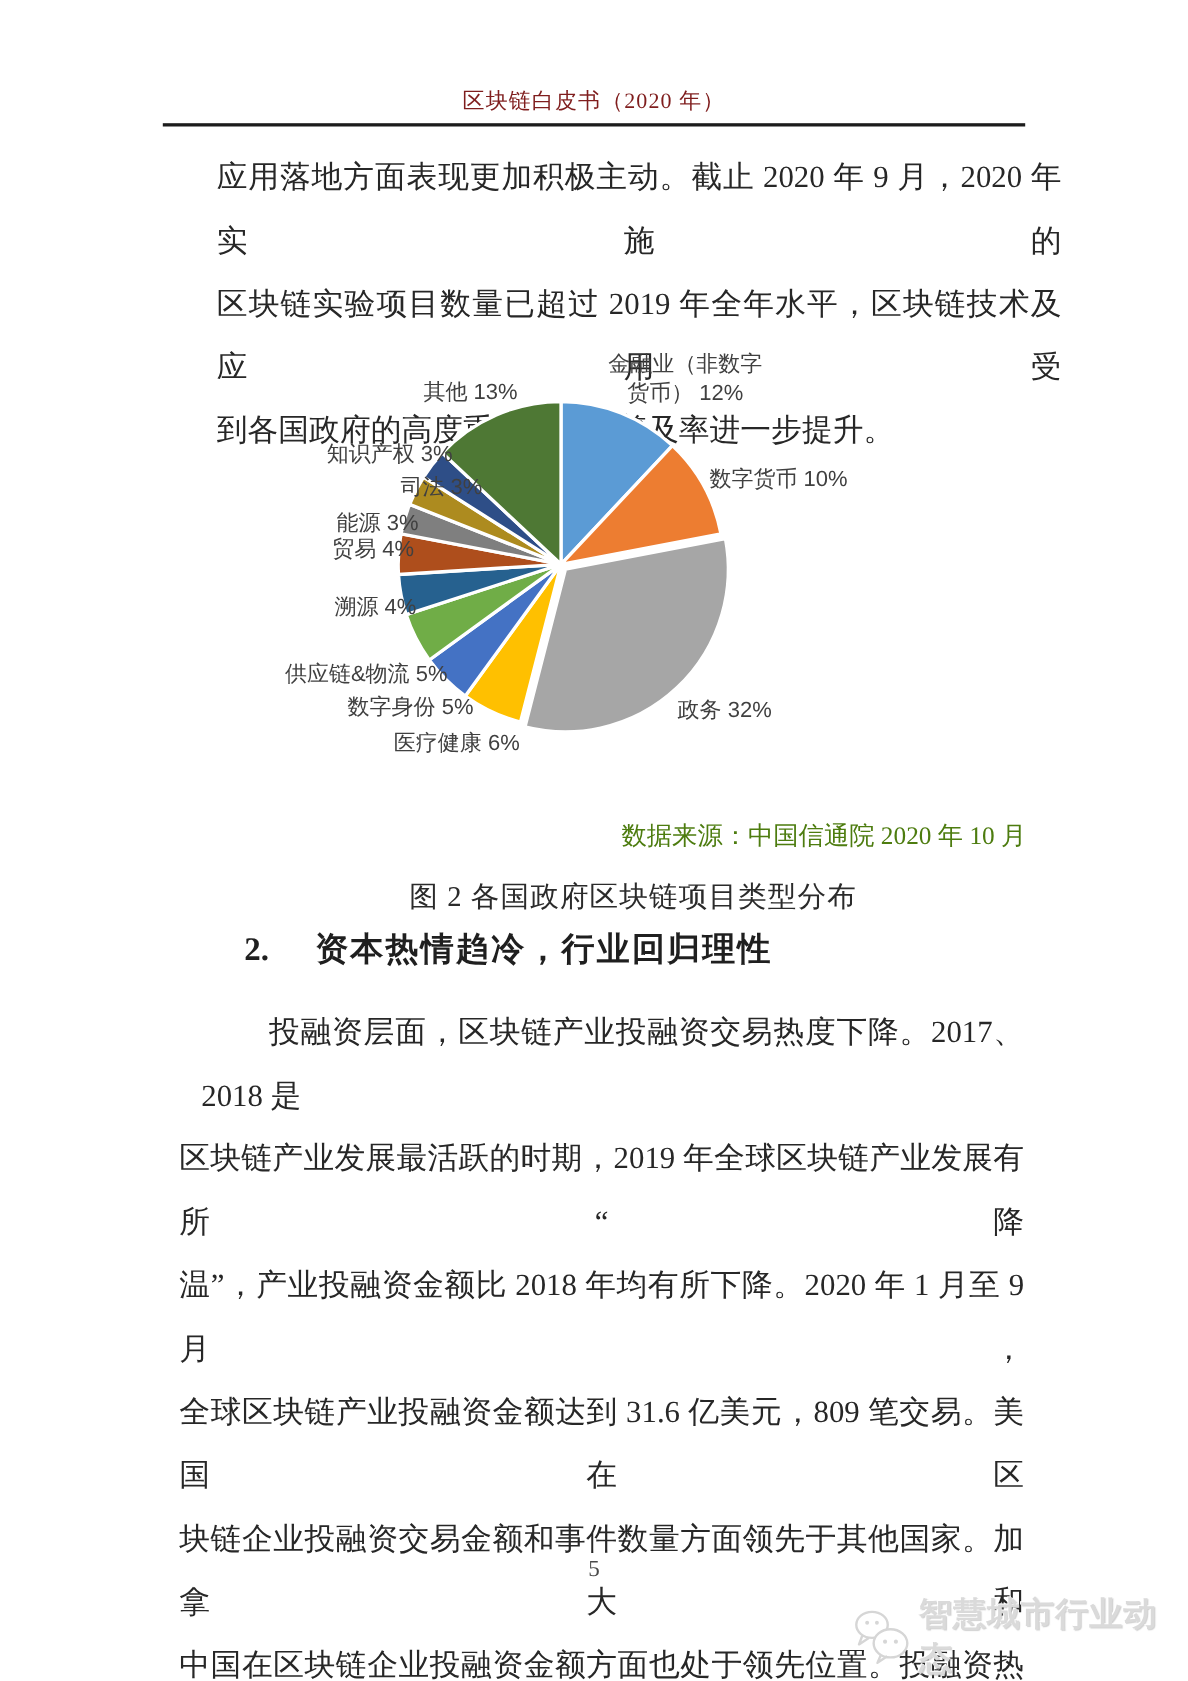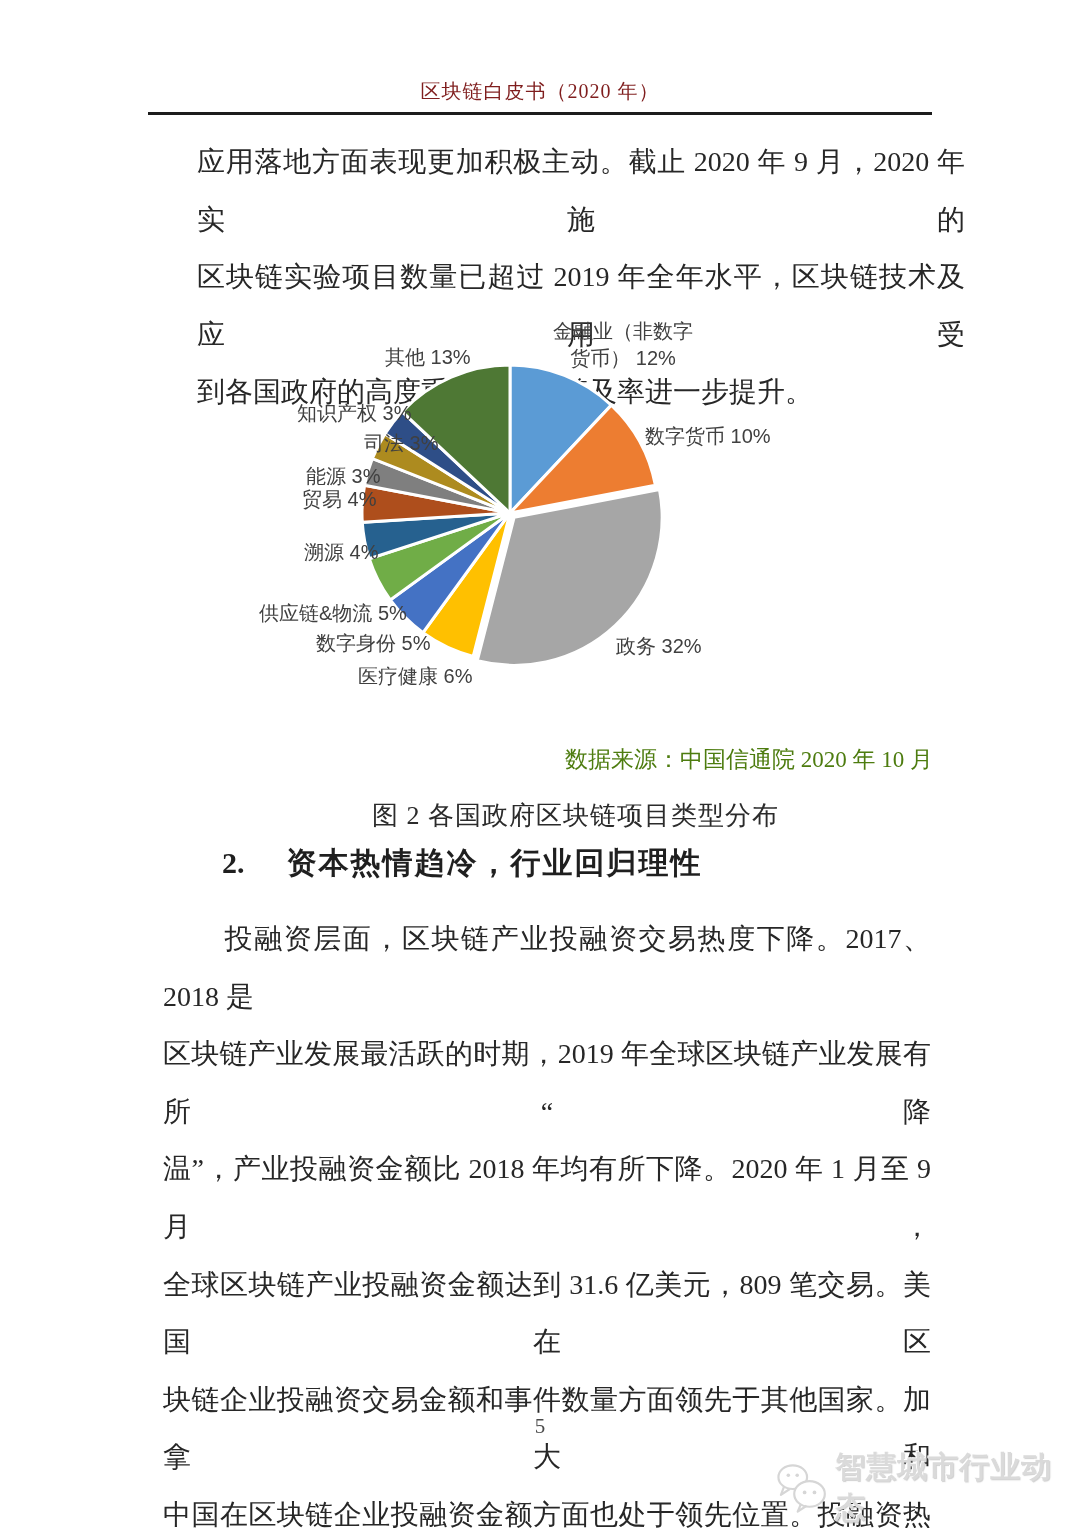--- a/index.html
+++ b/index.html
@@ -26,21 +26,21 @@
     font-size:28px;line-height:57.6px;color:#272727;
   }
   #para1{top:133px;margin-left:34px;}
   #para2{top:910px;}
   .bline{
     text-align:justify;text-align-last:justify;
     text-justify:inter-ideograph;
     white-space:normal;
   }
   .para .bline:last-child{text-align-last:left;}
-  #para2 .bline:first-child{text-indent:2.2em;text-align-last:left;}
+  #para2 .bline:first-child{text-indent:2.2em;text-align-last:left;margin-left:20px;}
   
   #pie-svg{position:absolute;left:345px;top:348px;}
   .pl{
     position:absolute;
     font-family:"Liberation Sans","DejaVu Sans",sans-serif;
     font-size:20px;line-height:27px;color:#404040;white-space:nowrap;
   }
   .pl-0{left:528px;top:318px;width:190px;text-align:center;white-space:pre-line;}
   .pl-1{left:645px;top:423px;}
   .pl-2{left:616px;top:633px;}

